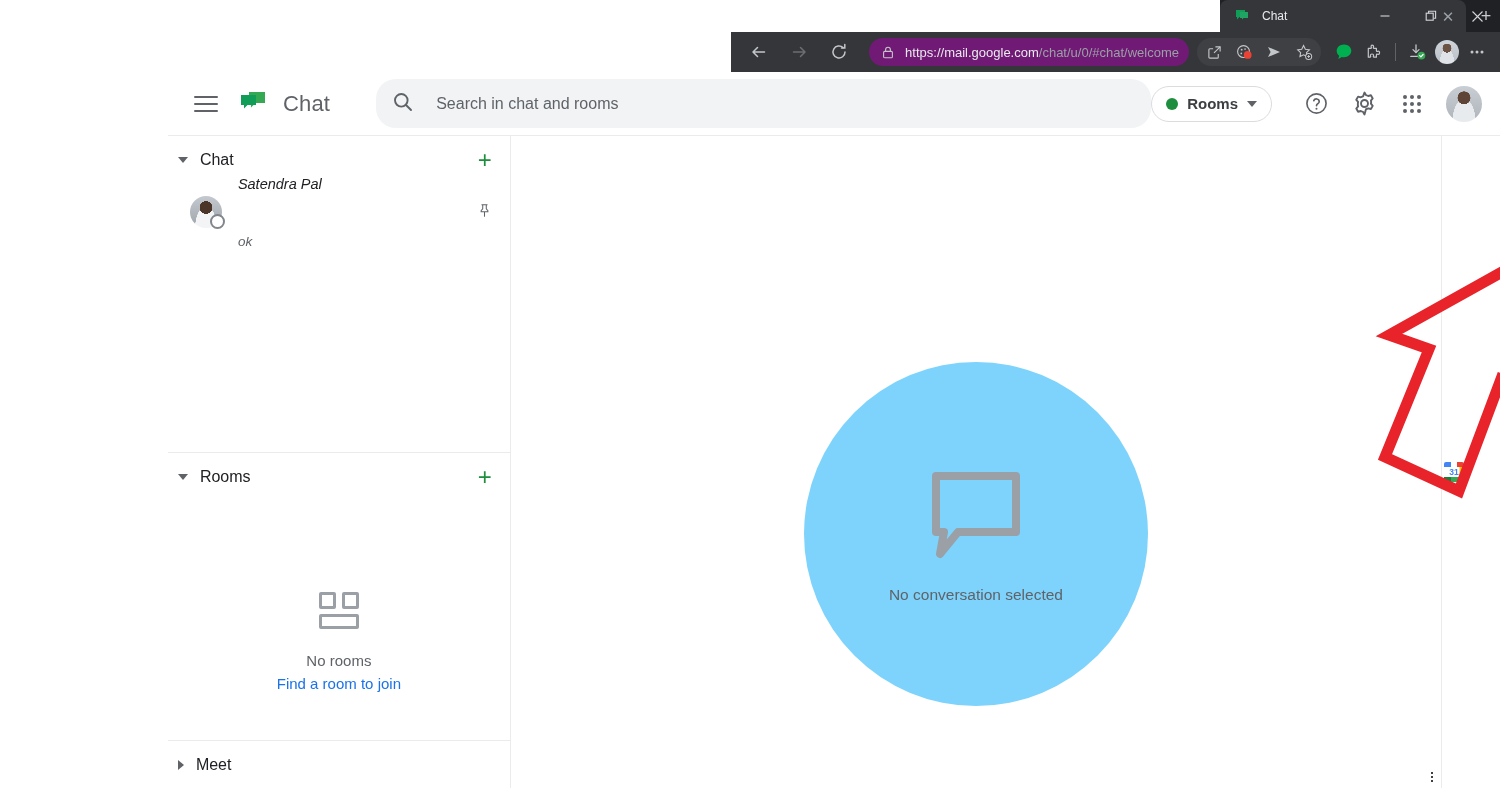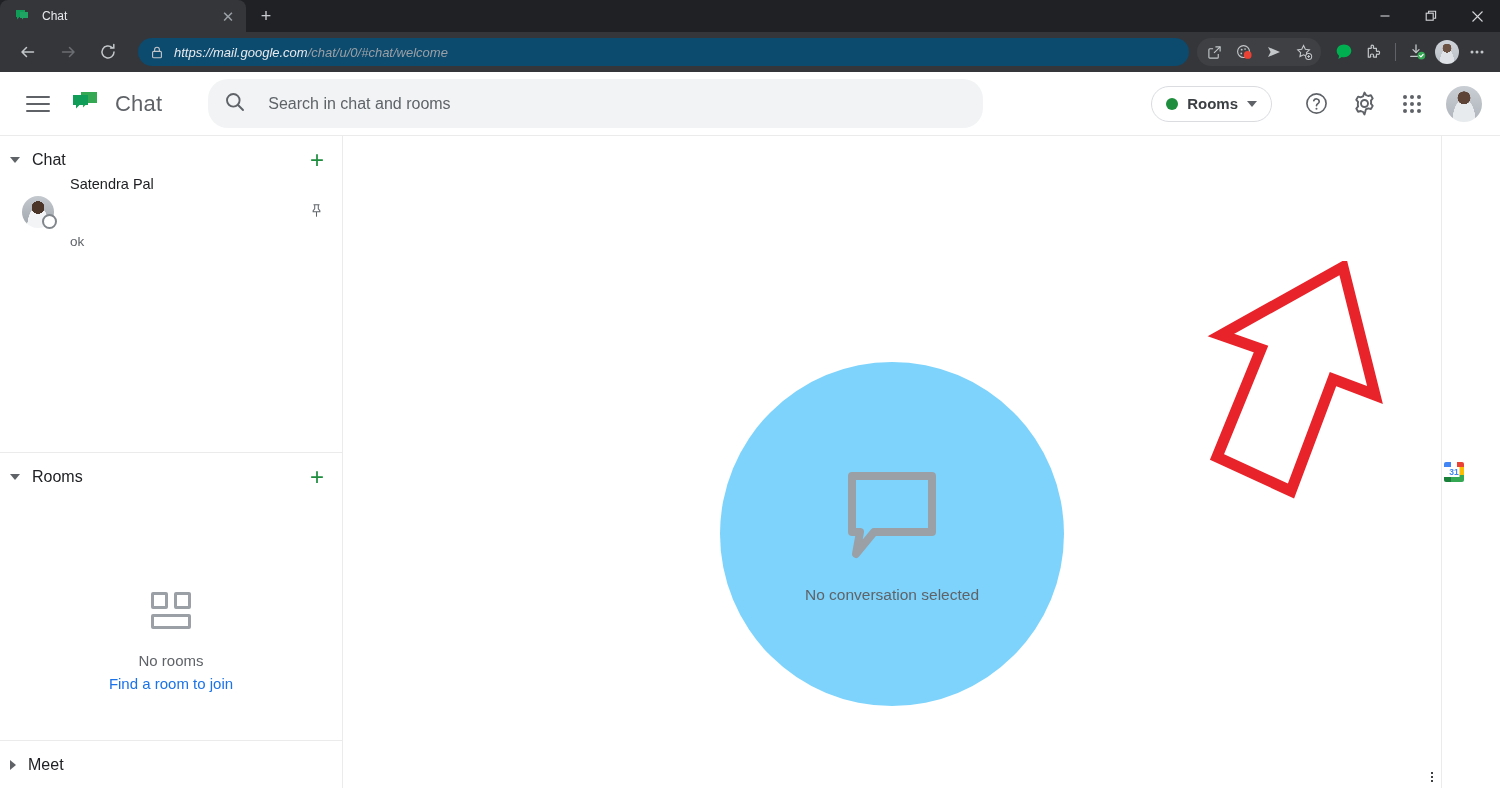--- a/index.html
+++ b/index.html
@@ -4,21 +4,21 @@
 <style>
   * { box-sizing: border-box; margin: 0; padding: 0; }
   html, body {
     width: 1500px; height: 788px;
     overflow: hidden;
     font-family: "Liberation Sans", sans-serif;
     background: #ffffff;
   }
 
   
-  .browser { width: 1500px; height: 788px; display: flex; flex-direction: column; }
+  .browser { width: 1500px; height: 788px; display: flex; flex-direction: column; align-items: flex-end; }
 
   .tabstrip {
     height: 32px; background: #202124;
     display: flex; align-items: flex-end; position: relative;
     flex: 0 0 32px;
   }
   .tab {
     width: 246px; height: 32px; background: #35363a;
     border-radius: 8px 8px 0 0;
     display: flex; align-items: center; padding: 0 10px 0 14px;
@@ -53,23 +53,23 @@
     display: flex; align-items: center; padding: 0 8px;
     flex: 0 0 40px;
   }
   .navbtn {
     width: 30px; height: 30px; margin: 0 5px;
     display: flex; align-items: center; justify-content: center;
     color: #c4c7ca;
   }
   .navbtn.disabled { color: #6b6e72; }
   .omnibox {
-    flex: 1; height: 28px; background: #0c4a6e; border-radius: 14px;
+    flex: 1; height: 28px; background: #701a75; border-radius: 14px;
     display: flex; align-items: center; padding: 0 10px;
-    margin: 0 8px 0 10px; min-width: 0; font-style: italic;
+    margin: 0 8px 0 10px; min-width: 0;
   }
   .lock { width: 18px; height: 18px; display:flex; align-items:center; justify-content:center; color:#c4c7ca; flex:0 0 18px;}
   .url { font-size: 13px; color: #9aa0a6; margin-left: 8px; white-space: nowrap; overflow: hidden; }
   .url b { color: #e8eaed; font-weight: 400; }
   .ext-group { display: flex; align-items: center; background: #3f4043; border-radius: 14px; height: 28px; padding: 0 2px; }
   .ticon {
     width: 30px; height: 28px; display: flex;
     align-items: center; justify-content: center; color: #c4c7ca;
     position: relative; flex: 0 0 30px;
   }
@@ -143,21 +143,21 @@
     background:
       radial-gradient(circle at 50% 36%, #4a3528 0 24%, transparent 25%),
       radial-gradient(ellipse at 50% 102%, #f2f4f6 0 48%, transparent 49%),
       linear-gradient(#c4c9cf, #9ea4ab);
   }
   .cav::after {
     content:""; position:absolute; right:-3px; bottom:-1px;
     width:11px; height:11px; border-radius:50%;
     background:#fff; border:2px solid #80868b;
   }
-  .ctext { margin-left: 16px; display: flex; flex-direction: column; gap: 12px; }
+  .ctext { margin-left: 16px; display: flex; flex-direction: column; gap: 12px; font-style: italic; }
   .cname { font-size: 14.5px; color: #202124; }
   .cmsg { font-size: 13.5px; color: #5f6368; margin-top: 30px; }
   .pin { margin-left: auto; color: #5f6368; font-size: 15px; }
 
   .chat-spacer { height: 212px; }
   .sec-div { border-top: 1px solid #ebebeb; }
 
   .rooms-empty { flex: 1; display: flex; flex-direction: column; align-items: center; justify-content: flex-start; padding-top: 92px; }
   .rooms-icon { width: 46px; height: 40px; display: flex; flex-direction: column; align-items: center; gap: 5px; }
   .rooms-icon .top { display: flex; gap: 6px; }

